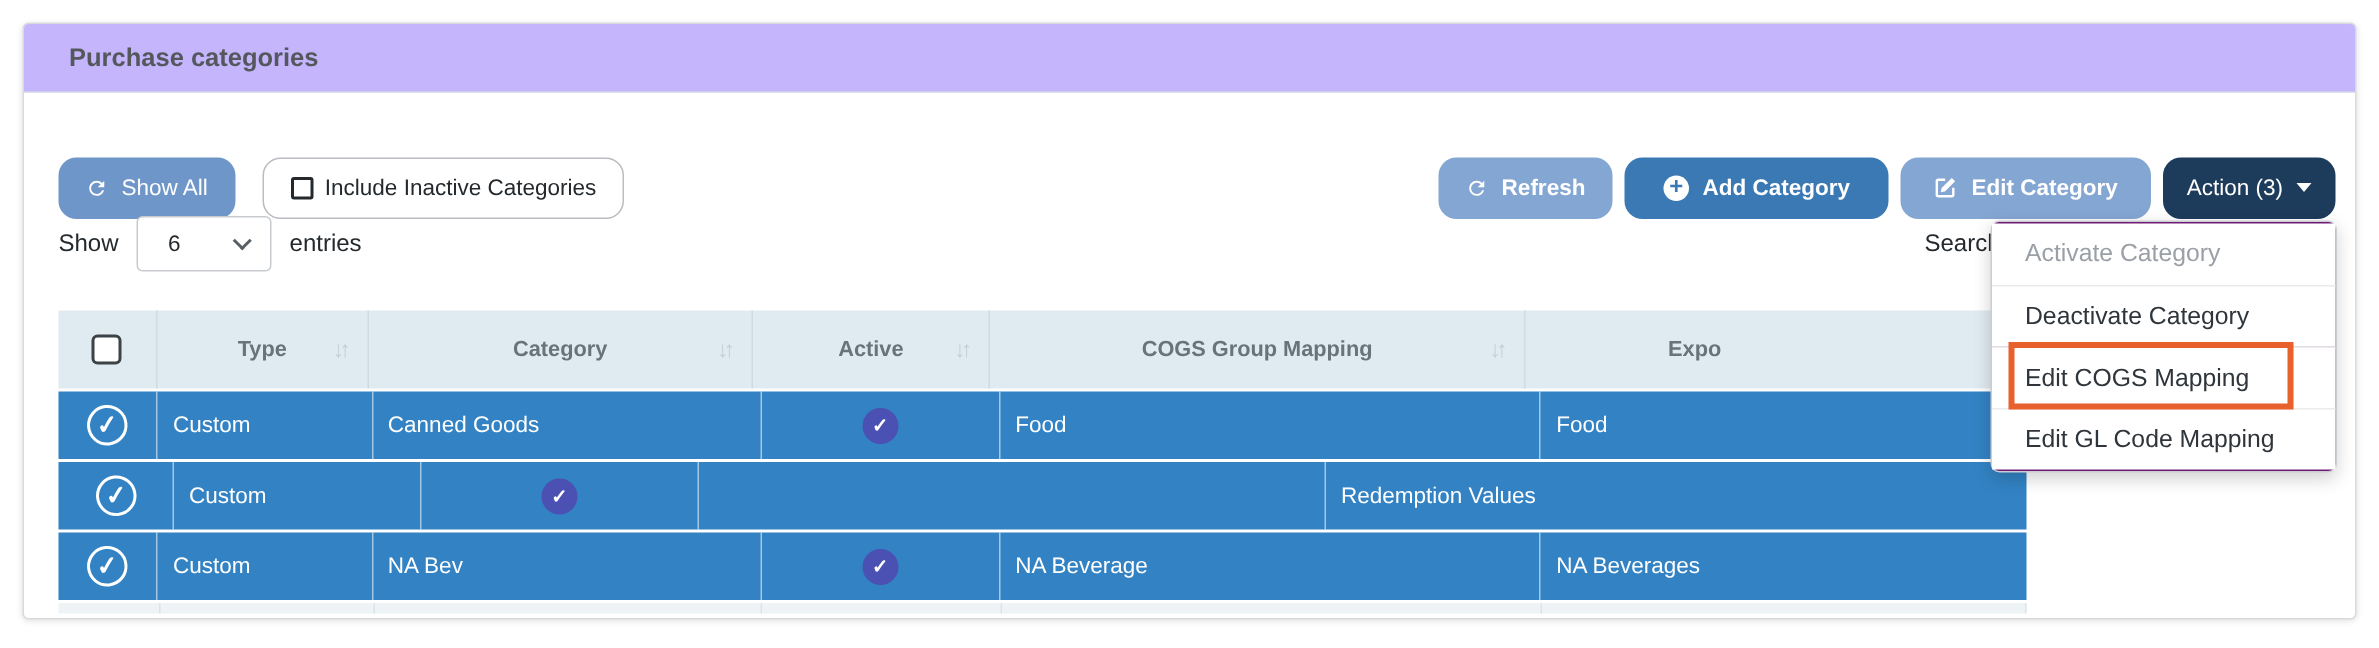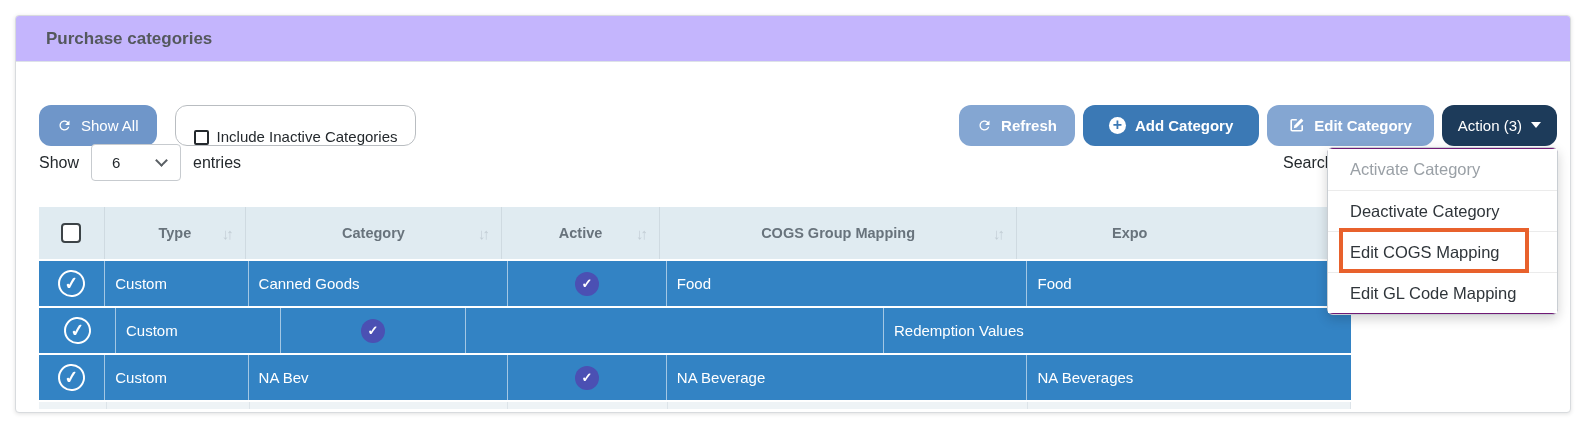--- a/index.html
+++ b/index.html
@@ -18,21 +18,21 @@
   .toolbar { position:absolute; left:23px; right:13px; top:90px; height:38px;
              display:flex; align-items:center; }
   .btn { height:41px; display:inline-flex; align-items:center; justify-content:center;
          border-radius:12px; font-size:15px; color:#ffffff; border:none;
          cursor:pointer; gap:9px; padding:0 18px; font-family:inherit; }
   .btn-lightblue { background:#84a6d2; }
   .btn-showall   { background:#6f96c9; }
   .btn-blue      { background:#3b79b5; font-weight:bold; }
   .btn-dark      { background:#1d3b5a; }
   .btn-outline { background:#ffffff; border:1px solid #b9bdc1; color:#24292d;
-                 font-size:15px; gap:8px;align-items:flex-end; }
+                 font-size:15px; gap:8px; }
   .right-group { margin-left:auto; display:flex; gap:8px; }
   .cb-empty { width:15px; height:15px; border:2px solid #24292d; border-radius:2px;
               background:#fff; display:inline-block; }
   .icon-circle-plus { width:17px; height:17px; border-radius:50%; background:#ffffff;
                       color:#3b79b5; font-size:16px; font-weight:bold; line-height:16px;
                       display:inline-flex; align-items:center; justify-content:center; }
   .caret-down { width:0; height:0; border-left:5px solid transparent;
                 border-right:5px solid transparent; border-top:6px solid #ffffff;
                 display:inline-block; }
 

